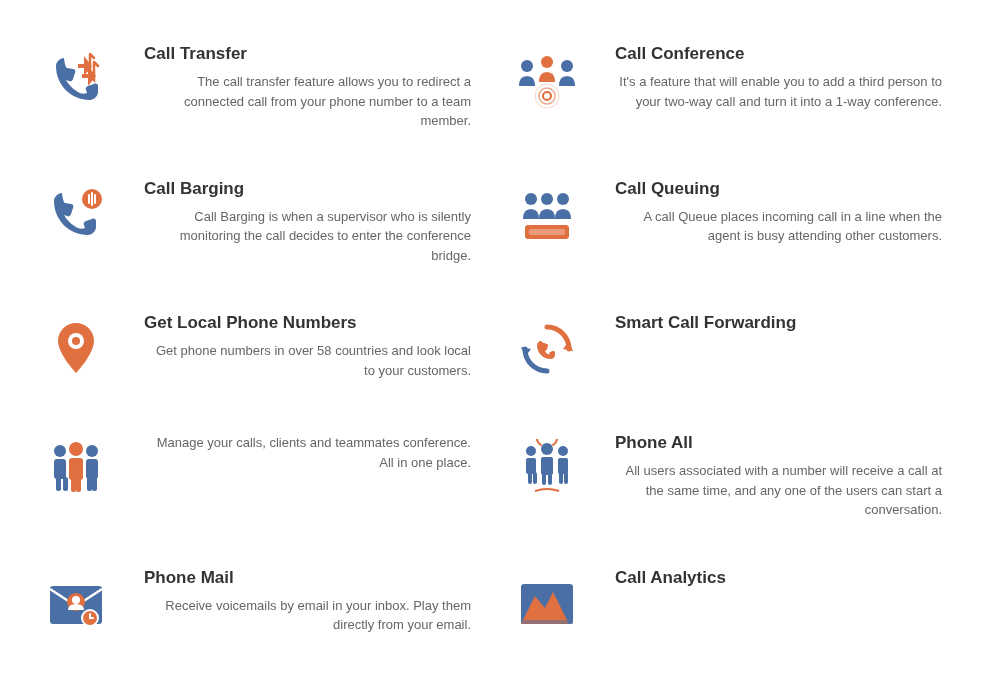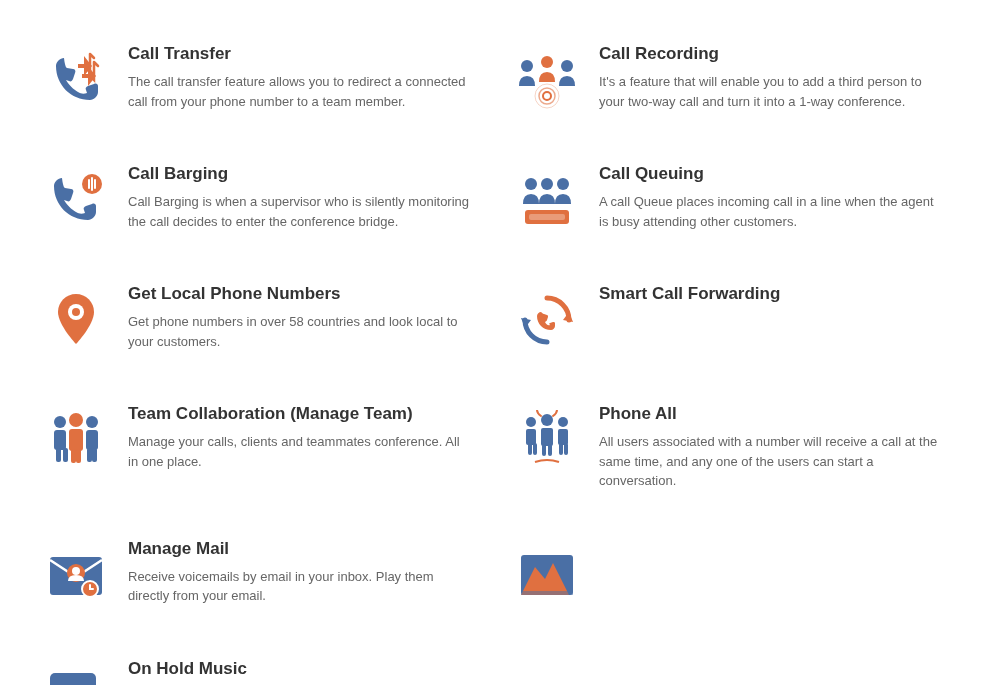--- a/index.html
+++ b/index.html
@@ -12,21 +12,21 @@
     .grid {
       display: grid;
       grid-template-columns: 1fr 1fr;
       gap: 0;
       max-width: 982px;
     }
     .feature-item {
       display: flex;
       align-items: flex-start;
       padding: 24px 20px;
-      gap: 16px;
+      gap: 32px;
     }
     .feature-icon {
       flex-shrink: 0;
       width: 72px;
       height: 72px;
       display: flex;
       align-items: center;
       justify-content: center;
     }
     .feature-icon svg {
@@ -39,20 +39,21 @@
     .feature-title {
       font-size: 17px;
       font-weight: 700;
       color: #333;
       margin-bottom: 8px;
     }
     .feature-desc {
       font-size: 13px;
       color: #666;
       line-height: 1.5;
+      text-align: right;
     }
   </style>
 </head>
 <body>
 
 <div class="grid">
 
   <div class="feature-item">
     <div class="feature-icon">
       <svg viewBox="0 0 60 60" xmlns="http://www.w3.org/2000/svg">
@@ -84,21 +85,21 @@
         <path d="M42 36 Q42 26 50 26 Q58 26 58 36" fill="#4a6fa5"></path>
         <circle cx="30" cy="12" r="6" fill="#e07040"></circle>
         <path d="M22 32 Q22 22 30 22 Q38 22 38 32" fill="#e07040"></path>
 
         <circle cx="30" cy="46" r="4" fill="none" stroke="#e07040" stroke-width="2"></circle>
         <circle cx="30" cy="46" r="8" fill="none" stroke="#e07040" stroke-width="1.5" opacity="0.6"></circle>
         <circle cx="30" cy="46" r="12" fill="none" stroke="#e07040" stroke-width="1" opacity="0.3"></circle>
       </svg>
     </div>
     <div class="feature-text">
-      <div class="feature-title">Call Recording</div>
+      <div class="feature-title">Call Conference</div>
       <div class="feature-desc">It's a feature that will enable you to add a third person to your two-way call and turn it into a 1-way conference.</div>
     </div>
   </div>
 
   <div class="feature-item">
     <div class="feature-icon">
       <svg viewBox="0 0 60 60" xmlns="http://www.w3.org/2000/svg">
 
         <path d="M16 8 C12 8 8 12 8 16 C8 35 23 50 42 50 C46 50 50 46 50 42 L50 36 C50 34 48 33 46 34 L40 36 C38 37 37 38 38 40 L39 43 C36 44 33 44 30 42 C26 40 20 34 18 30 L21 31 C23 32 24 31 25 29 L27 23 C28 21 27 19 25 19 L19 18 C17 18 16 8 16 8Z" fill="#4a6fa5"></path>
 
@@ -179,21 +180,20 @@
 
         <rect x="10" y="38" width="5" height="14" rx="2" fill="#4a6fa5"></rect>
         <rect x="17" y="38" width="5" height="14" rx="2" fill="#4a6fa5"></rect>
         <rect x="25" y="39" width="5" height="14" rx="2" fill="#e07040"></rect>
         <rect x="30" y="39" width="5" height="14" rx="2" fill="#e07040"></rect>
         <rect x="41" y="38" width="5" height="14" rx="2" fill="#4a6fa5"></rect>
         <rect x="46" y="38" width="5" height="14" rx="2" fill="#4a6fa5"></rect>
       </svg>
     </div>
     <div class="feature-text">
-      <div class="feature-title">Team Collaboration (Manage Team)</div>
       <div class="feature-desc">Manage your calls, clients and teammates conference. All in one place.</div>
     </div>
   </div>
 
   <div class="feature-item">
     <div class="feature-icon">
       <svg viewBox="0 0 60 60" xmlns="http://www.w3.org/2000/svg">
 
         <circle cx="14" cy="12" r="5" fill="#4a6fa5"></circle>
         <rect x="9" y="19" width="10" height="16" rx="2" fill="#4a6fa5"></rect>
@@ -231,34 +231,38 @@
 
         <circle cx="30" cy="28" r="9" fill="#e07040"></circle>
         <circle cx="30" cy="26" r="4" fill="white"></circle>
         <path d="M22 36 Q22 30 30 30 Q38 30 38 36" fill="white"></path>
 
         <circle cx="44" cy="44" r="8" fill="#e07040" stroke="white" stroke-width="2"></circle>
         <path d="M44 40 L44 44 L47 44" stroke="white" stroke-width="2" stroke-linecap="round" fill="none"></path>
       </svg>
     </div>
     <div class="feature-text">
-      <div class="feature-title">Manage Mail</div>
+      <div class="feature-title">Phone Mail</div>
       <div class="feature-desc">Receive voicemails by email in your inbox. Play them directly from your email.</div>
     </div>
   </div>
 
   <div class="feature-item">
     <div class="feature-icon">
       <svg viewBox="0 0 60 60" xmlns="http://www.w3.org/2000/svg">
 
         <rect x="4" y="10" width="52" height="40" rx="3" fill="#4a6fa5"></rect>
 
         <polygon points="4,50 18,22 28,34 36,18 52,50" fill="#e07040"></polygon>
         <rect x="4" y="46" width="52" height="4" rx="0" fill="#4a6fa5" opacity="0.5"></rect>
       </svg>
+    </div>
+    <div class="feature-text">
+      <div class="feature-title">Call Analytics</div>
+
     </div>
   </div>
 
   <div class="feature-item">
     <div class="feature-icon">
       <svg viewBox="0 0 60 60" xmlns="http://www.w3.org/2000/svg">
 
         <rect x="4" y="8" width="46" height="34" rx="5" fill="#4a6fa5"></rect>
         <polygon points="14,42 4,54 26,42" fill="#4a6fa5"></polygon>
 

